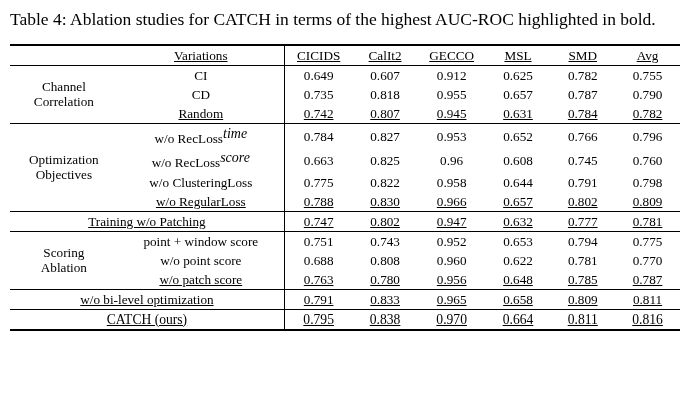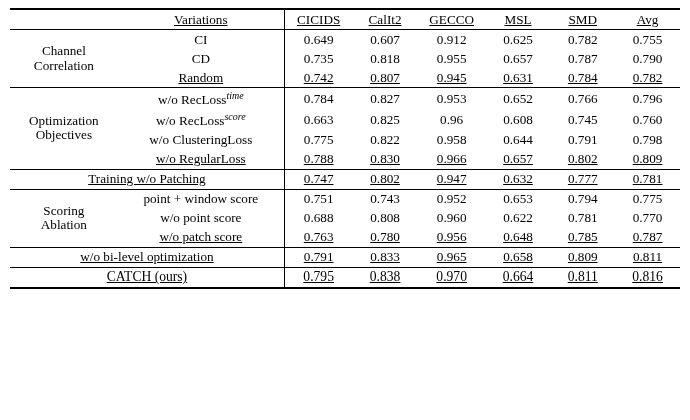--- a/index.html
+++ b/index.html
@@ -66,32 +66,33 @@
     border-left: 1px solid #000;
   }
   .num {
     width: 64px;
   }
   .bold-row td {
     font-weight: bold;
     font-size: 13.6px;
   }
   sup.sup {
-    font-size: 10px;
+    font-size: 14px;
     vertical-align: super;
     font-style: italic;
   }
   .spacer-top td { padding-top: 3px; }
   .spacer-bot td { padding-bottom: 3px; text-decoration: underline; }
 </style>
 </head>
 <body>
 
 <div class="page">
 
+  <p class="caption">Table 4:  Ablation studies for CATCH in terms of the highest AUC-ROC highlighted in bold.</p>
 
   <table class="ablation">
     <tbody>
 
       <tr class="toprule headrow">
         <td class="group-cell"></td>
         <td class="variation-cell">Variations</td>
         <td class="num vline">CICIDS</td>
         <td class="num">CalIt2</td>
         <td class="num">GECCO</td>

